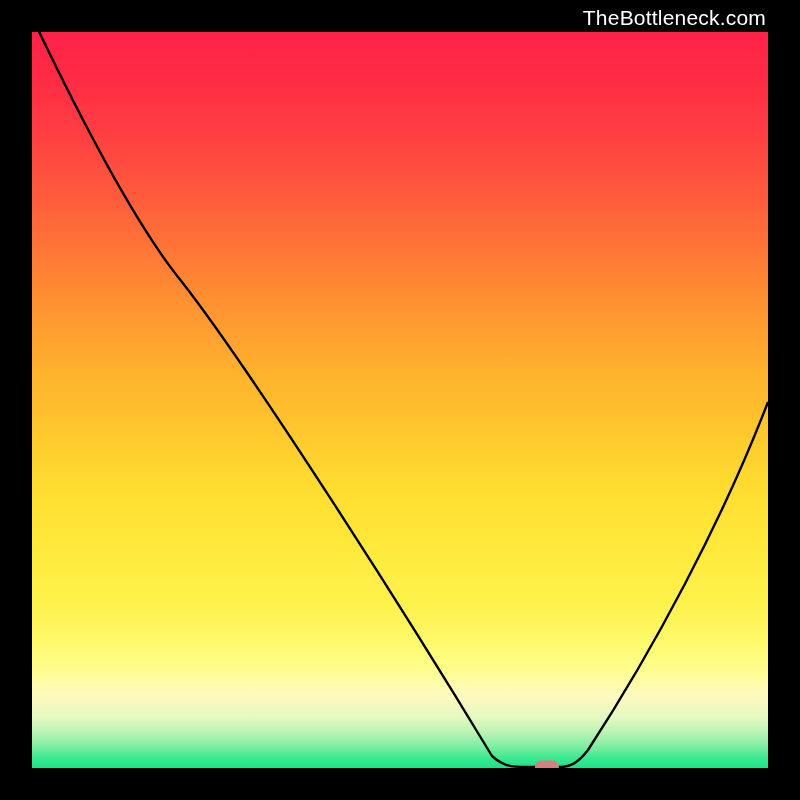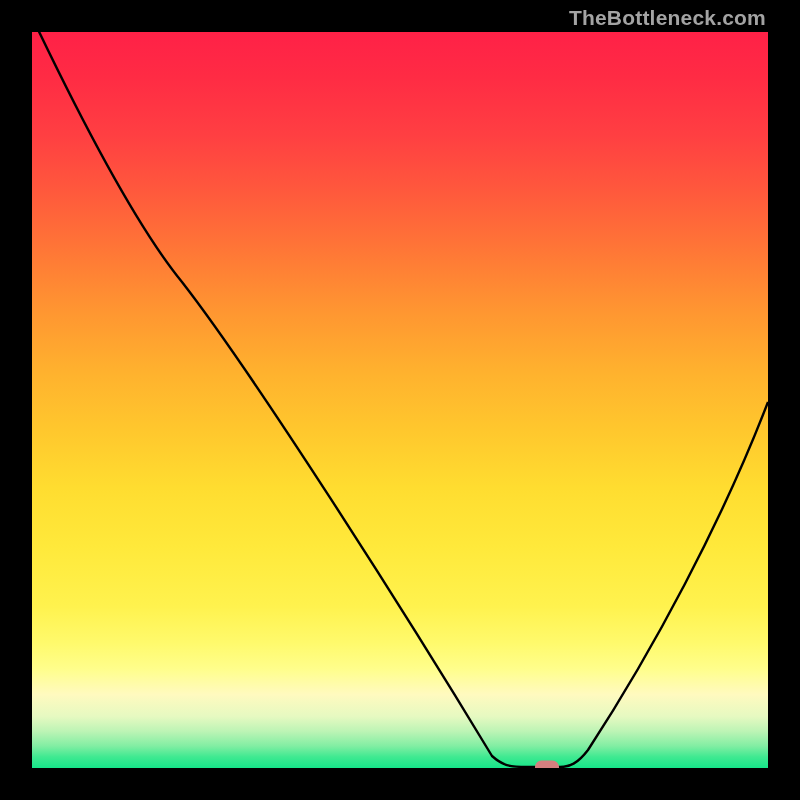--- a/index.html
+++ b/index.html
@@ -45,22 +45,22 @@
       #3fe991 98.5%,
       #16e589 100%
     );
   }
   .watermark {
     position: absolute;
     top: 6px;
     right: 34px;
     font-family: Arial, Helvetica, sans-serif;
     font-size: 21px;
-    font-weight: 700;
-    color: #a3a3a3;
+    font-weight: 400;
+    color: #ffffff;
     letter-spacing: 0.2px;
     user-select: none;
   }
   svg.curve {
     position: absolute;
     inset: 0;
     width: 100%;
     height: 100%;
   }
   .marker {

